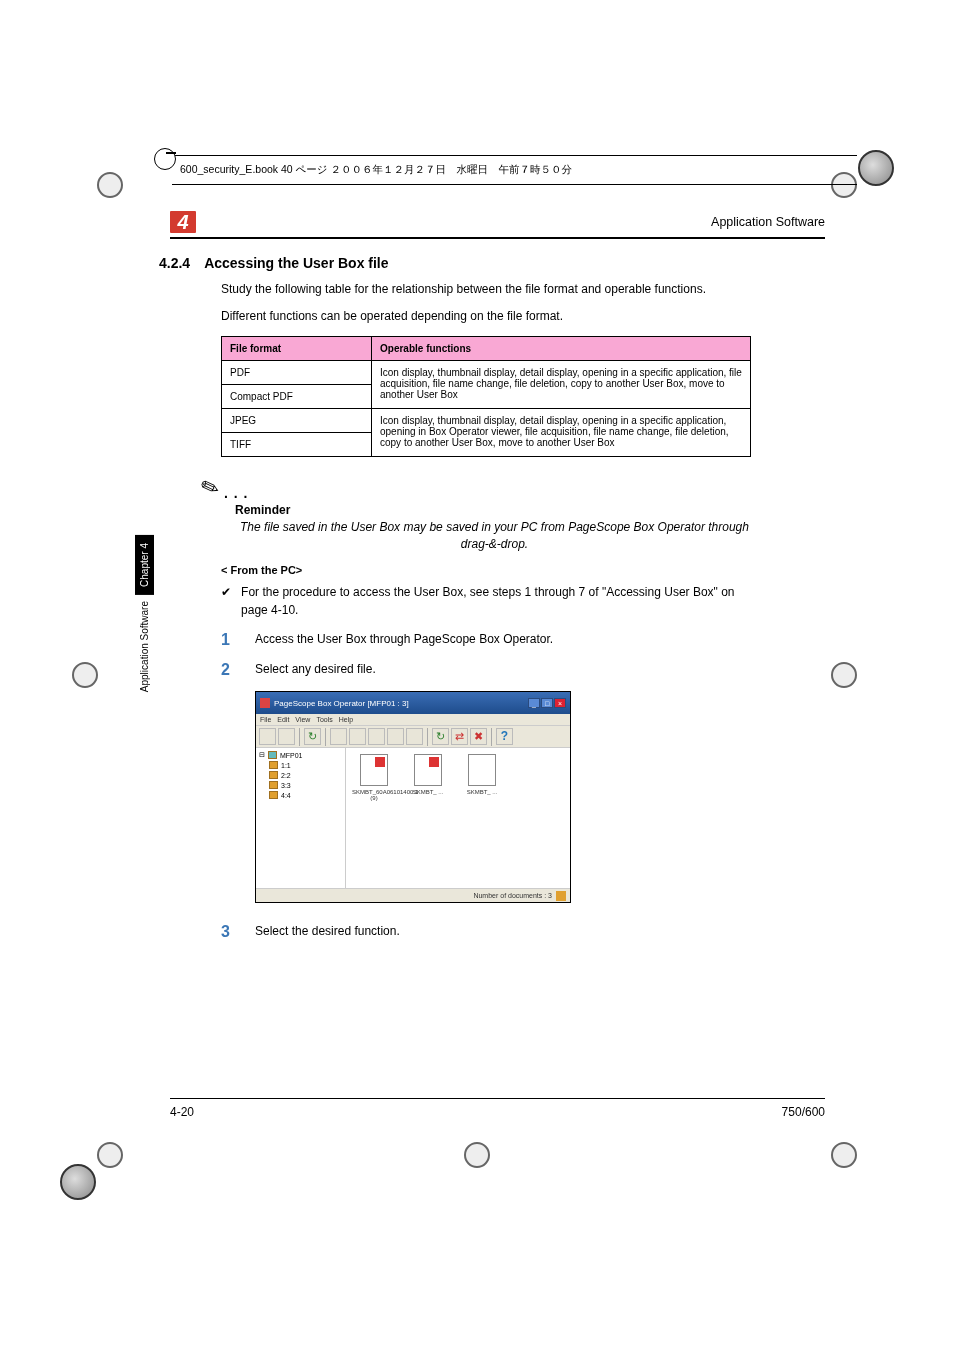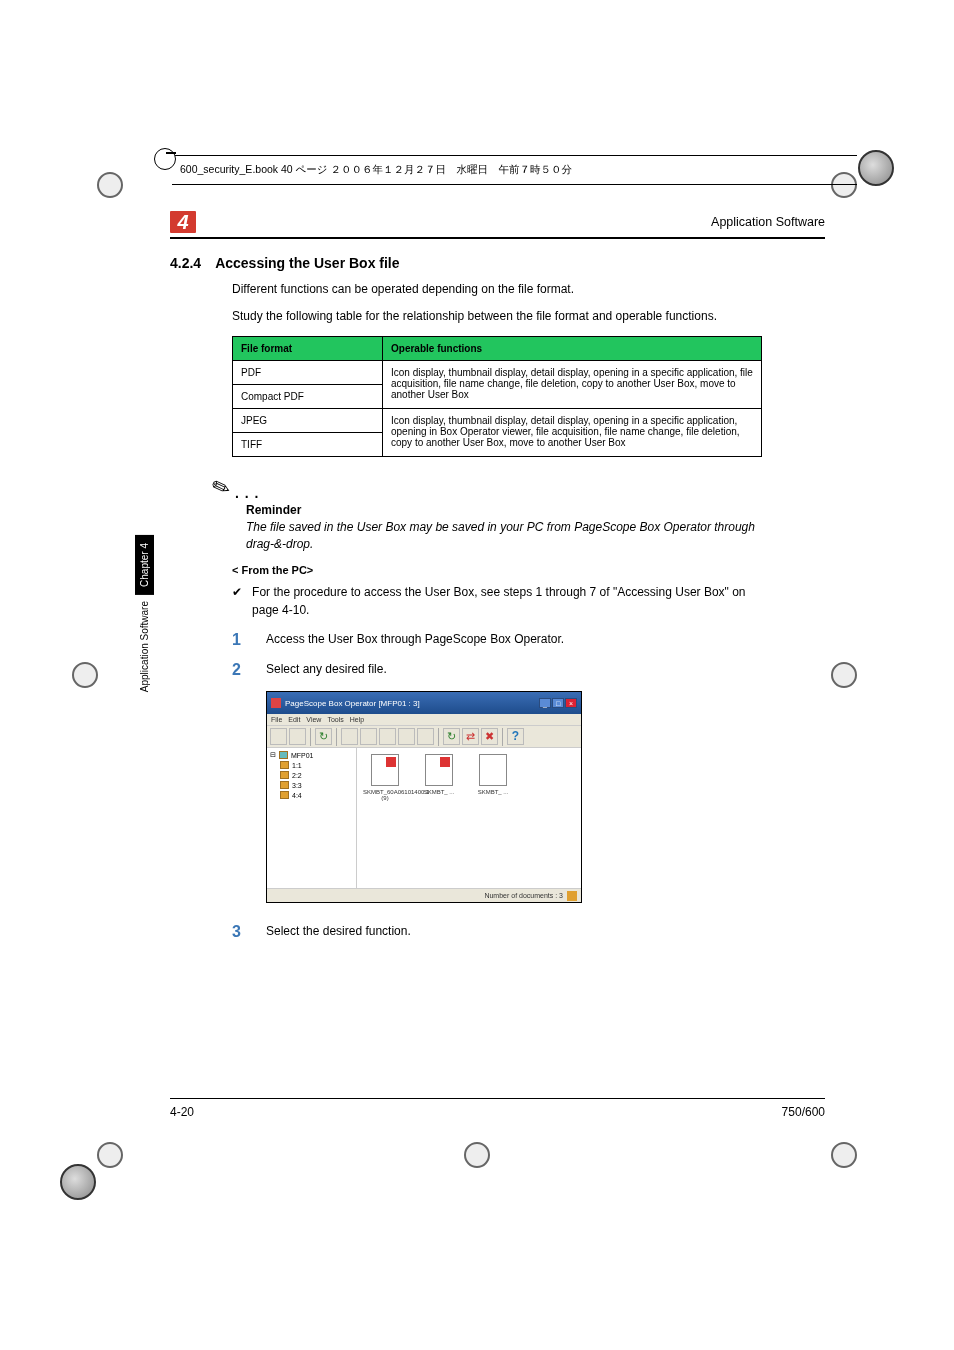--- a/index.html
+++ b/index.html
@@ -96,21 +96,21 @@
     border-radius: 1px;
     margin-right: 10px;
   }
   .running-title {
     flex: 1;
     text-align: right;
     font-size: 12.5px;
   }
   .content {
     position: absolute;
-    left: 35px; top: 110px;
+    left: 24px; top: 110px;
     width: 595px;
   }
   .section-heading {
     display: flex;
     gap: 14px;
     font-weight: bold;
     font-size: 14px;
     margin-bottom: 10px;
   }
   .para {
@@ -127,21 +127,21 @@
     margin-bottom: 18px;
   }
   table.ft th, table.ft td {
     border: 1px solid #000;
     font-size: 10px;
     text-align: left;
     padding: 6px 8px;
     vertical-align: top;
   }
   table.ft th {
-    background: #22c55e;
+    background: #f9a8d4;
     font-weight: bold;
   }
   .reminder-block {
     margin-left: 62px;
     margin-bottom: 12px;
   }
   .reminder-icon {
     font-size: 22px;
     transform: rotate(-20deg);
     display: inline-block;
@@ -159,20 +159,21 @@
     font-size: 12px;
     margin-left: 14px;
     margin-top: 2px;
   }
   .reminder-text {
     font-style: italic;
     font-size: 12px;
     line-height: 1.4;
     margin-left: 14px;
     margin-top: 2px;
+    text-align: center;
   }
   .subhead {
     font-weight: bold;
     font-size: 11px;
     margin-left: 62px;
     margin-bottom: 8px;
     margin-top: 6px;
   }
   .checklist {
     margin-left: 62px;
@@ -415,22 +416,22 @@
     <div class="side-grey">Application Software</div>
   </div>
 
   <div class="content">
 
     <div class="section-heading">
       <span>4.2.4</span>
       <span>Accessing the User Box file</span>
     </div>
 
+    <p class="para">Study the following table for the relationship between the file format and operable functions.</p>
     <p class="para">Different functions can be operated depending on the file format.</p>
-    <p class="para">Study the following table for the relationship between the file format and operable functions.</p>
 
     <table class="ft">
       <tbody>
           <tr>
         <th style="width:150px">File format</th>
         <th>Operable functions</th>
       </tr>
       <tr>
         <td>PDF</td>
         <td rowspan="2">Icon display, thumbnail display, detail display, opening in a specific application, file acquisition, file name change, file deletion, copy to another User Box, move to another User Box</td>

